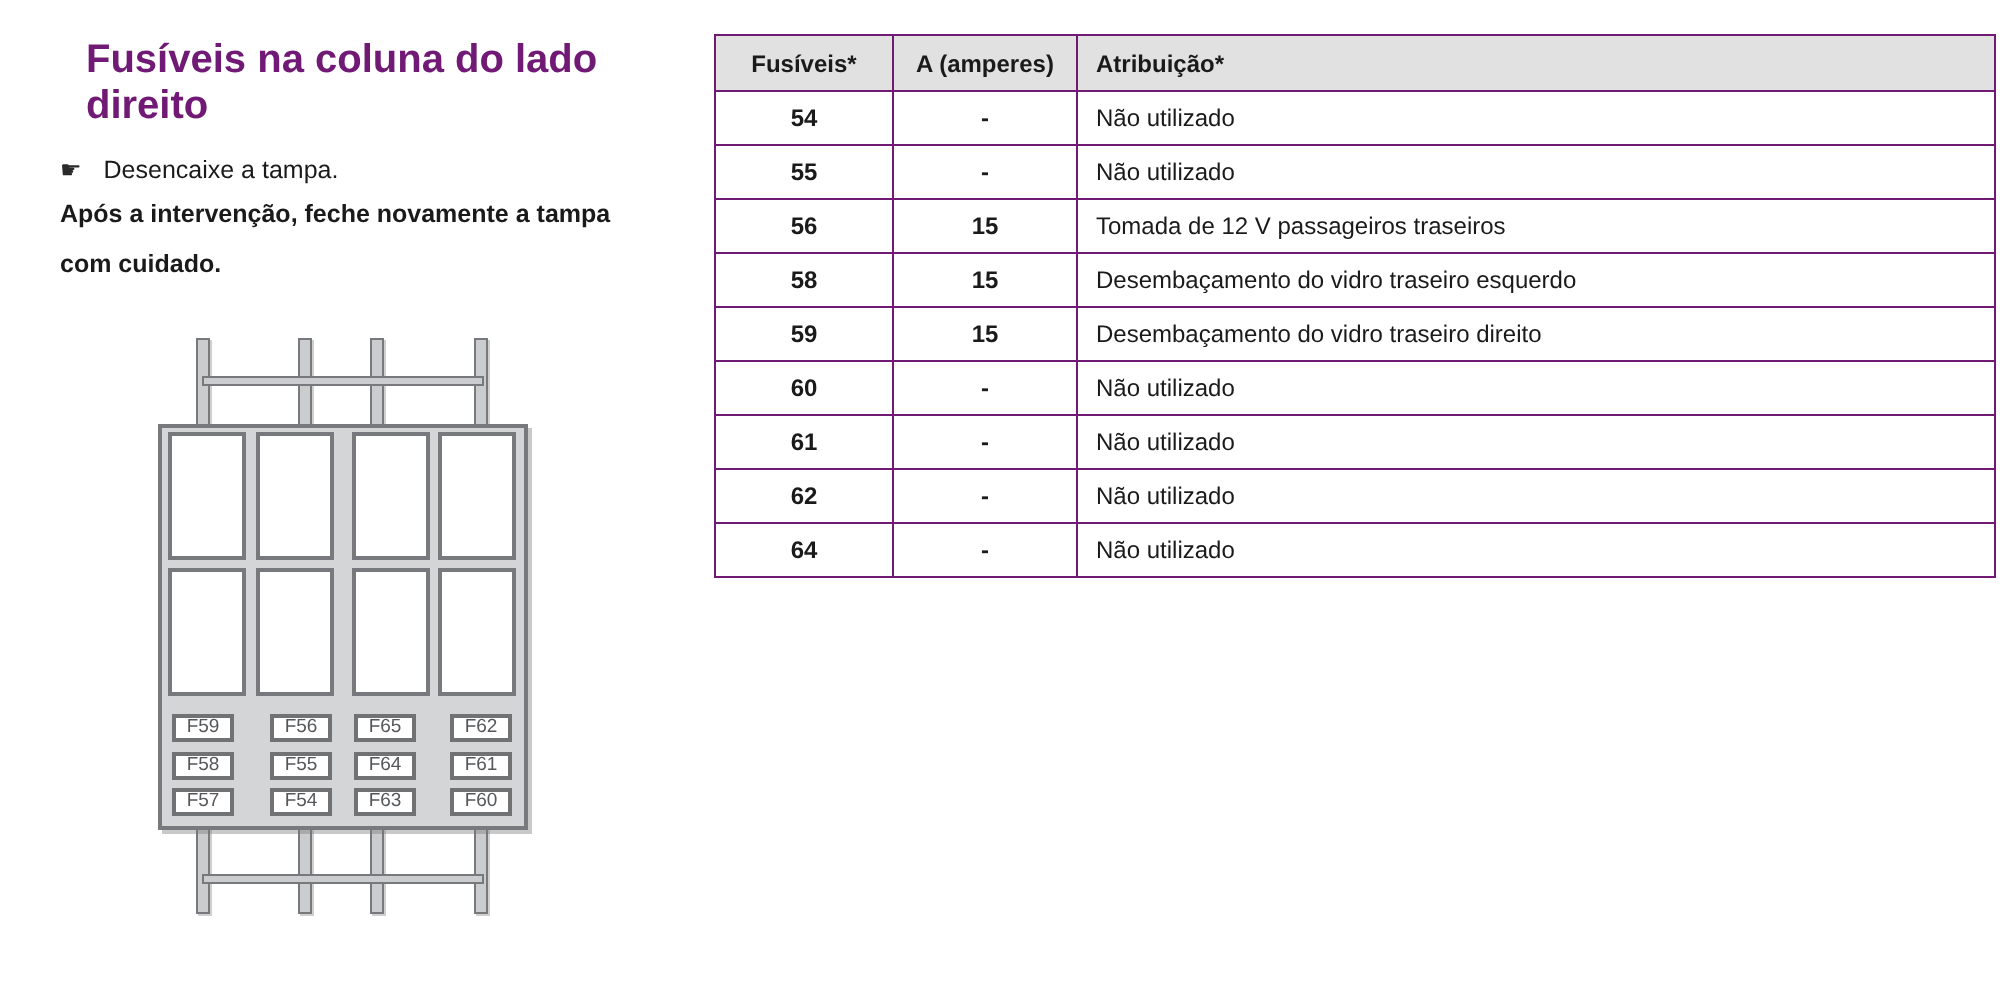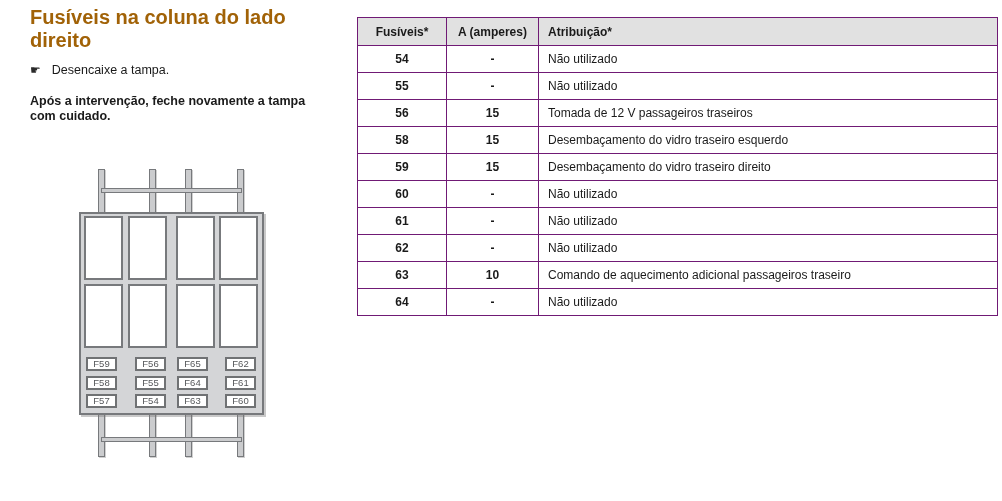--- a/index.html
+++ b/index.html
@@ -5,29 +5,29 @@
   html,body { margin:0; padding:0; }
   body {
     width:1002px; height:501px; position:relative; overflow:hidden;
     background:#ffffff; color:#1a1a1a;
     font-family:"Liberation Sans", sans-serif;
   }
 
   
   .left-col { position:absolute; left:30px; top:6px; width:310px; }
   .page-title {
-    margin:0; font-size:20px; line-height:23px; font-weight:bold; color:#a16207;
+    margin:13px; font-size:20px; line-height:23px; font-weight:bold; color:#701a75;
   }
   .instruction {
     margin-top:11px; display:flex; align-items:center; gap:11px;
     font-size:12.5px; color:#1a1a1a;
   }
   .hand-icon { font-size:12px; color:#2a2a2a; transform:scaleX(-1) scaleX(-1); }
   .note {
-    margin-top:17px; font-weight:bold; font-size:12.5px; line-height:15px; width:300px;
+    margin-top:3px; font-weight:bold; font-size:12.5px; line-height:25px; width:300px;
   }
 
   
   table.fuse-table {
     position:absolute; left:357px; top:17px; width:628px;
     border-collapse:collapse; table-layout:fixed;
   }
   .fuse-table th, .fuse-table td {
     border:1px solid #701a75; height:26px; font-size:12px; padding:0;
     vertical-align:middle; overflow:hidden; white-space:nowrap;
@@ -163,23 +163,18 @@
         <td class="col-fuse">61</td>
         <td class="col-amp">-</td>
         <td class="col-attr">Não utilizado</td>
       </tr>
       <tr>
         <td class="col-fuse">62</td>
         <td class="col-amp">-</td>
         <td class="col-attr">Não utilizado</td>
       </tr>
       <tr>
-        <td class="col-fuse">63</td>
-        <td class="col-amp">10</td>
-        <td class="col-attr">Comando de aquecimento adicional passageiros traseiro</td>
-      </tr>
-      <tr>
         <td class="col-fuse">64</td>
         <td class="col-amp">-</td>
         <td class="col-attr">Não utilizado</td>
       </tr>
     </tbody>
 </table>
 
 </body></html>

